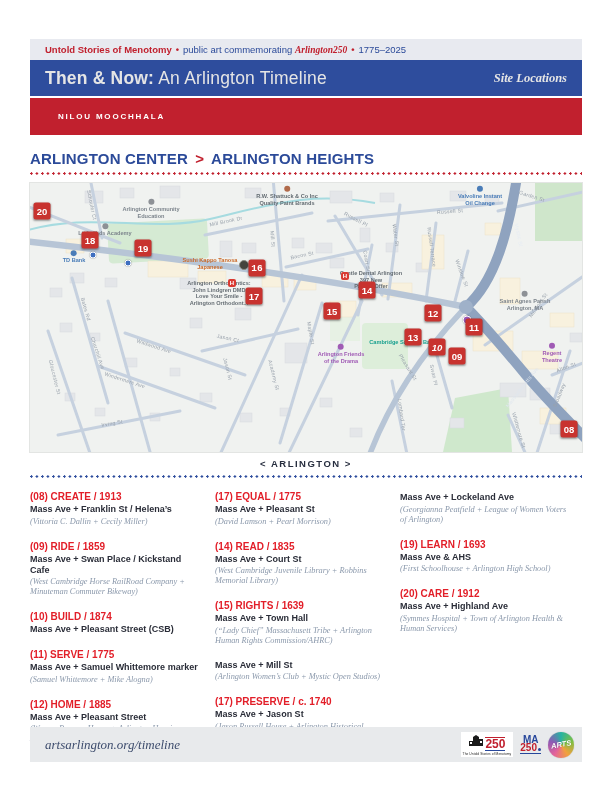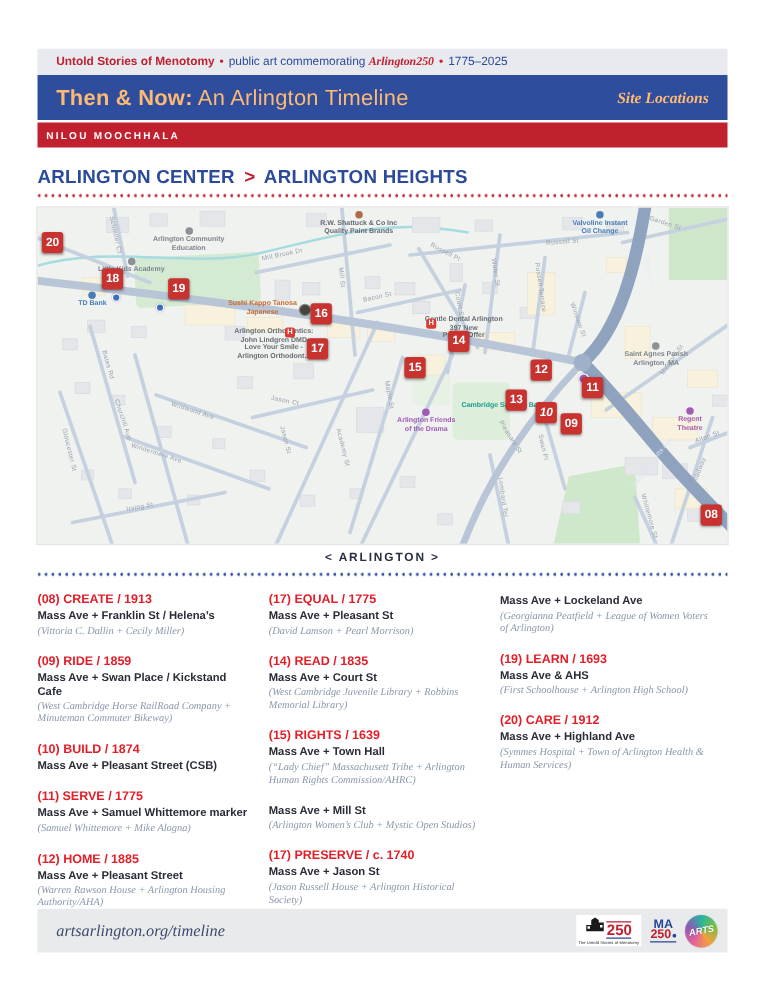--- a/index.html
+++ b/index.html
@@ -10,25 +10,25 @@
   html,body{background:#fff;}
   body{font-family:"Liberation Sans",sans-serif;}
   .page{position:relative;width:612px;height:792px;background:#fff;overflow:hidden;}
   .content{padding:39px 30px 0 30px;}
 
   
   .strip{background:var(--strip-bg);height:21px;display:flex;align-items:center;padding:0 15px;font-size:9.5px;color:var(--heading-blue);white-space:pre;}
   .eb-brand{color:var(--red);font-weight:bold;}
   .eb-bullet{color:var(--red);font-weight:bold;padding:0 4px;}
   .eb-logo{color:var(--red);font-style:italic;font-weight:bold;font-family:"Liberation Serif",serif;}
-  .banner{background:var(--blue);height:36px;display:flex;align-items:center;justify-content:space-between;padding:0 15px;color:#fdba74;}
+  .banner{background:var(--blue);height:36px;display:flex;align-items:center;justify-content:space-between;padding:0 15px;color:#e5e5e5;}
   .banner .title{font-size:17.5px;letter-spacing:.2px;}
   .banner .t-bold{font-weight:bold;}
   .banner .site{font-family:"Liberation Serif",serif;font-style:italic;font-weight:bold;font-size:12.5px;}
-  .authorbar{background:var(--red);height:20px;margin-top:2px;display:flex;align-items:center;padding:0 7px;}
+  .authorbar{background:var(--red);height:37px;margin-top:2px;display:flex;align-items:center;padding:0 28px;}
   .authorbar span{color:#fff;font-size:8px;font-weight:bold;letter-spacing:1.8px;}
 
   
   .section-heading{margin-top:15px;font-size:15px;font-weight:bold;color:var(--heading-blue);letter-spacing:.2px;}
   .section-heading .arrow{color:var(--red);padding:0 3px;}
   .dotted{height:3px;margin-top:5px;background-repeat:repeat-x;background-size:5.5px 3px;}
   .dotted.red{background-image:radial-gradient(circle at 1.5px 1.5px, var(--red) 1.1px, transparent 1.3px);}
   .dotted.blue{background-image:radial-gradient(circle at 1.5px 1.5px, var(--blue) 1.1px, transparent 1.3px);margin-top:6px;}
 
   
@@ -300,21 +300,21 @@
         </span>
         <div class="badge hospital" style="left: 202px; top: 100px;">H</div>
         <div class="badge hospital" style="left: 315px; top: 93px;">H</div>
         <div class="badge transit" style="left: 63px; top: 72px;"></div>
         <div class="badge transit" style="left: 98px; top: 80px;"></div>
         <div class="badge t-stop" style="left: 437px; top: 137px;"></div>
         <div class="badge photo" style="left: 214px; top: 82px;"></div>
         <div class="marker" style="left: 12px; top: 28px;">20</div>
         <div class="marker" style="left: 60px; top: 57px;">18</div>
         <div class="marker" style="left: 113px; top: 65px;">19</div>
-        <div class="marker" style="left: 227px; top: 85px;">16</div>
+        <div class="marker" style="left: 227px; top: 85px; font-family: Liberation Mono, monospace;">16</div>
         <div class="marker" style="left: 224px; top: 113px;">17</div>
         <div class="marker" style="left: 337px; top: 107px;">14</div>
         <div class="marker" style="left: 302px; top: 128px;">15</div>
         <div class="marker" style="left: 403px; top: 130px;">12</div>
         <div class="marker" style="left: 383px; top: 154px;">13</div>
         <div class="marker" style="left: 407px; top: 164px; font-style: italic;">10</div>
         <div class="marker" style="left: 427px; top: 173px;">09</div>
         <div class="marker" style="left: 444px; top: 144px;">11</div>
         <div class="marker" style="left: 539px; top: 246px;">08</div>
       </div>

